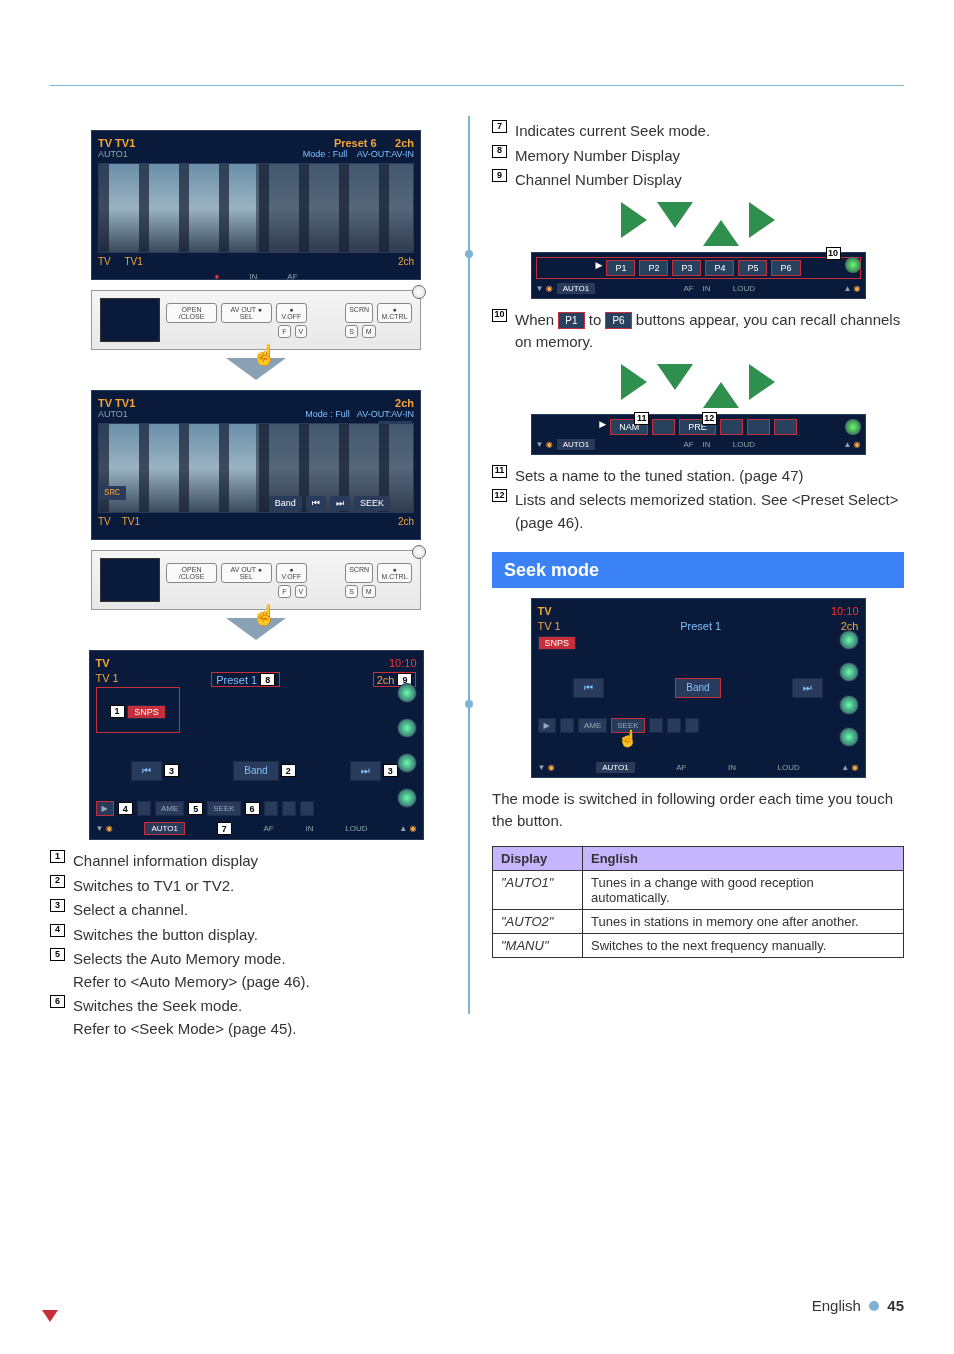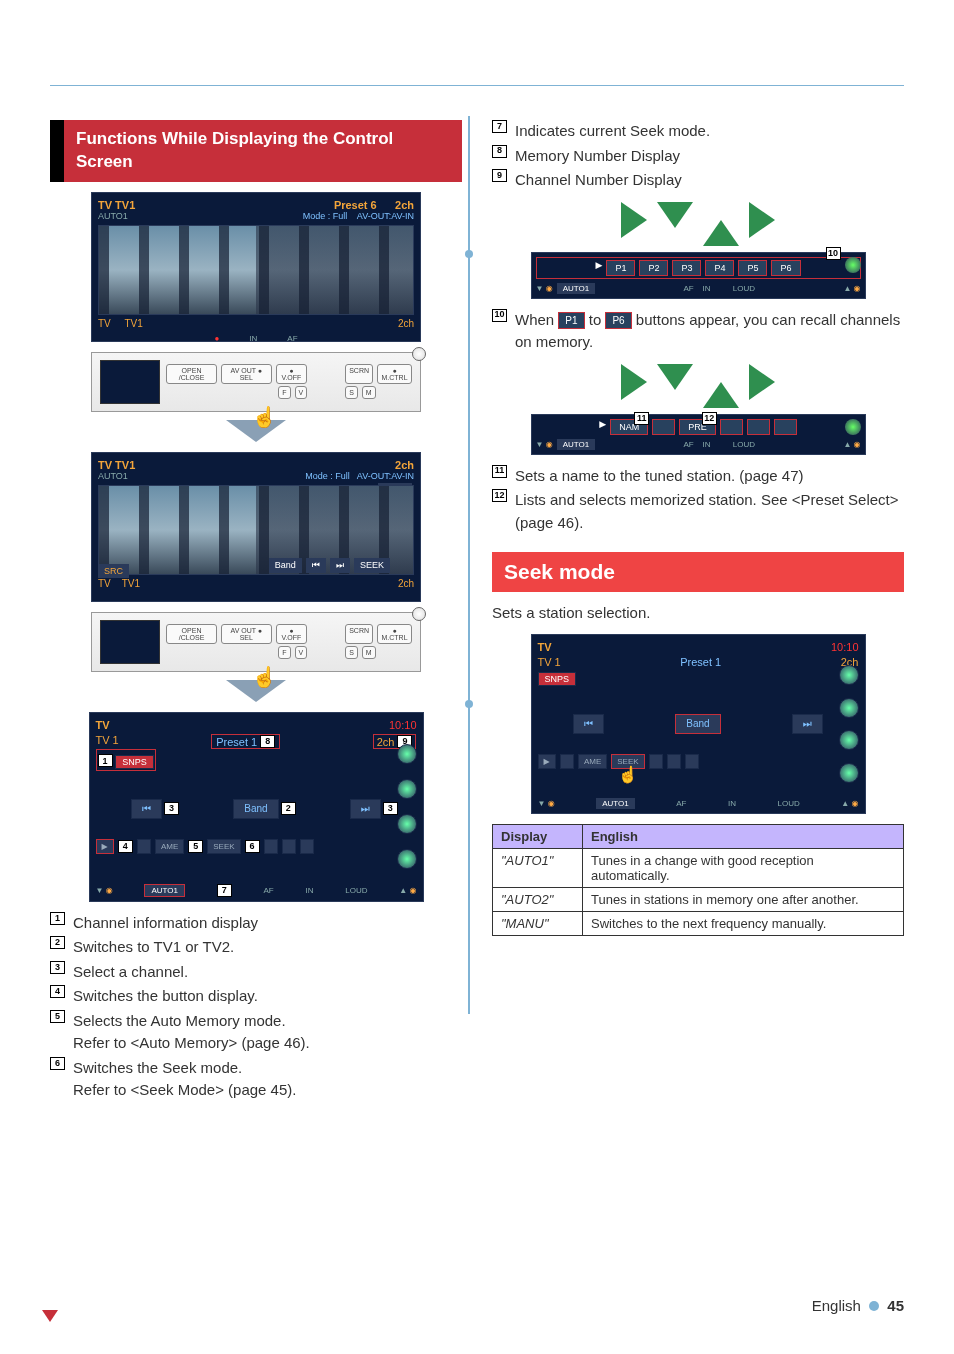--- a/index.html
+++ b/index.html
@@ -29,23 +29,23 @@
   .section-bar {
     background: #c62f3a;
     color: #fff;
     font-weight: 600;
     font-size: 17px;
     padding: 8px 12px;
     border-left: 14px solid #000;
     line-height: 1.35;
   }
   .section-bar.black {
-    background: #ef4444;
+    background: #3b82f6;
     color: #fff;
-    font-size: 21px;
+    font-size: 18px;
     padding: 6px 12px;
     border-left: none;
   }
   .intro {
     margin: 10px 0 14px 0;
     line-height: 1.45;
     font-size: 15px;
   }
   .figure {
     width: 330px;
@@ -339,21 +339,20 @@
 <body>
 
 <div class="top-rule"></div>
 <div class="vline-blue l"></div>
 <div class="bluedot" style="top:250px"></div>
 <div class="bluedot" style="top:700px"></div>
 
 <div class="cols">
 
   <div class="col">
-    <div class="section-bar">Functions While Displaying the Control Screen</div>
 
     <div class="figure">
       <div class="screen">
         <div class="topline">
           <span>TV  TV1</span>
           <span class="right">
             <span>Preset  6</span>
             &nbsp;&nbsp;&nbsp;&nbsp;
             <span>2ch</span>
           </span>
@@ -423,21 +422,21 @@
         </div>
         <div style="display:flex;justify-content:space-between;font-size:9px;">
           <span style="color:#8aa">AUTO1</span>
           <span>
             <span style="color:#7fc1ff">Mode : Full</span>&nbsp;&nbsp;
             <span class="av">AV-OUT:AV-IN</span>
           </span>
         </div>
         <div class="scrn-btn">SCRN</div>
         <div class="city"></div>
-        <div style="position:absolute;left:6px;top:111px;display:flex;gap:6px;align-items:center;">
+        <div style="position:absolute;left:6px;top:95px;display:flex;gap:6px;align-items:center;font-family:Liberation Mono, monospace;">
           <span style="background:#2a3a5a;color:#f3a53a;padding:2px 6px;font-size:9px;">SRC</span>
         </div>
         <div style="position:absolute;right:30px;bottom:28px;display:flex;gap:4px;">
           <span style="background:#2a3a5a;color:#fff;padding:2px 6px;font-size:9px;">Band</span>
           <span style="background:#2a3a5a;color:#fff;padding:2px 6px;font-size:9px;">⏮</span>
           <span style="background:#2a3a5a;color:#fff;padding:2px 6px;font-size:9px;">⏭</span>
           <span style="background:#2a3a5a;color:#fff;padding:2px 6px;font-size:9px;">SEEK</span>
         </div>
         <div class="botline">
           <span>
@@ -491,21 +490,21 @@
           <span class="tv1">TV 1</span>
           <span class="preset" style="border:1px solid #c62f3a;padding:0 4px;">
             <span>Preset 1</span>
             <span class="callnum">8</span>
           </span>
           <span class="ch" style="border:1px solid #c62f3a;padding:0 3px;">
             <span>2ch</span>
             <span class="callnum">9</span>
           </span>
         </div>
-        <div style="border:1px solid #c62f3a;display:inline-block;padding:1px;">
+        <div style="border:1px solid #c62f3a;display:inline-block;padding:13px;">
           <span class="callnum">1</span>
           <span class="chip red">SNPS</span>
         </div>
         <div class="mid">
           <span class="ubtn">
             <span>⏮</span>
             <span class="callnum" style="position:absolute;right:-18px;top:2px;">3</span>
           </span>
           <span class="ubtn">
             <span>Band</span>
@@ -678,21 +677,20 @@
           <span class="txt">Sets a name to the tuned station. (page 47)</span>
         </div>
       <div class="item">
           <span class="callnum">12</span>
           <span class="txt">Lists and selects memorized station. See &lt;Preset Select&gt; (page 46).</span>
         </div>
     </div>
 
     <div style="height:16px"></div>
     <div class="section-bar black">Seek mode</div>
-    <p class="intro" style="margin-bottom:6px">Sets a station selection.</p>
 
     <div class="figure" style="width:335px">
       <div class="screen2" style="height:180px;">
         <div class="hdr">
           <span>TV</span>
           <span class="time">10:10</span>
         </div>
         <div class="row2">
           <span class="tv1">TV 1</span>
           <span class="preset">Preset 1</span>
@@ -726,20 +724,21 @@
         </div>
         <div class="sideicons">
           <div></div>
             <div></div>
             <div></div>
             <div></div>
         </div>
       </div>
     </div>
 
+    <p class="intro">The mode is switched in following order each time you touch the button.</p>
 
     <table class="seek-table">
       <thead>
         <tr>
           <th>Display</th>
           <th>English</th>
         </tr>
       </thead>
       <tbody>
         <tr>

